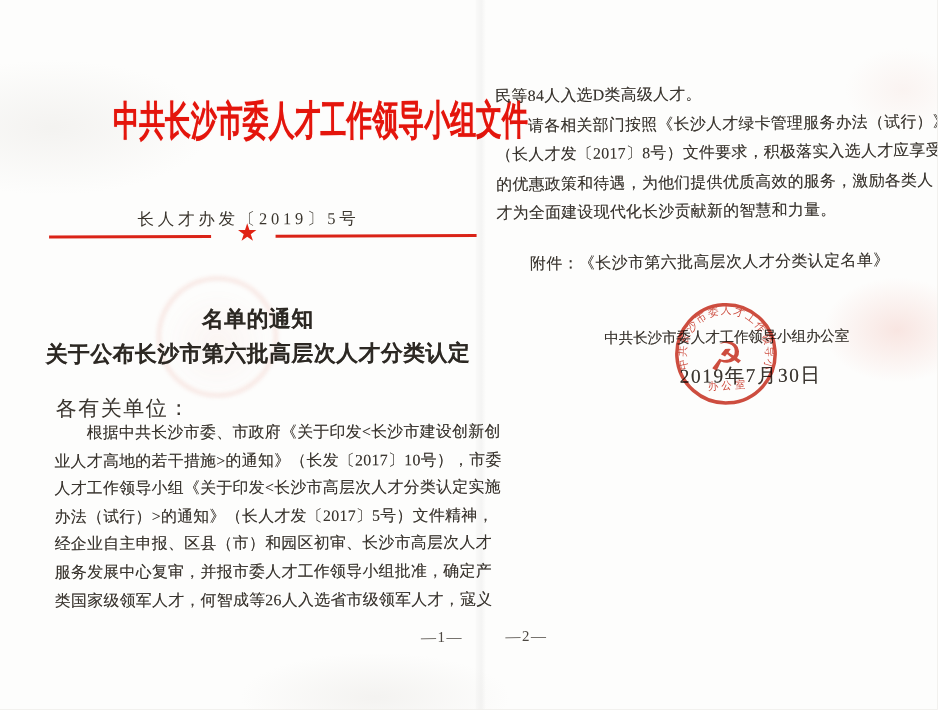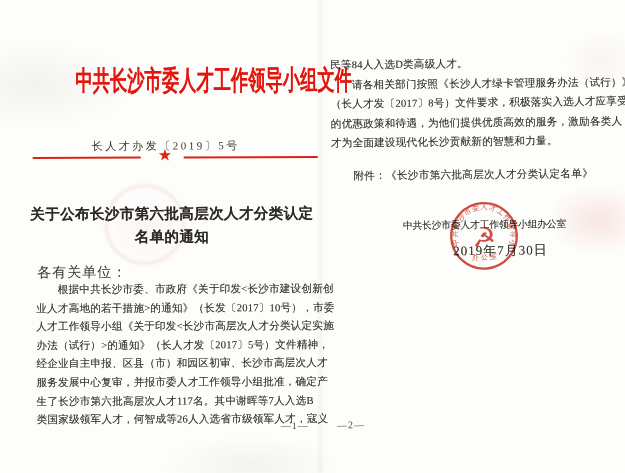--- a/index.html
+++ b/index.html
@@ -73,32 +73,31 @@
 <div class="scan">
 
   <div class="page page-left">
     <div class="red-header">中共长沙市委人才工作领导小组文件</div>
     <div class="doc-no">长人才办发〔2019〕5号</div>
     <div class="rule rule-left"></div>
     <div class="star">★</div>
     <div class="rule rule-right"></div>
     <div class="ghost-seal"></div>
     <div class="title">
+      <div>名单的通知</div>
       <div>关于公布长沙市第六批高层次人才分类认定</div>
-      <div>名单的通知</div>
     </div>
     <div class="salutation">各有关单位：</div>
     <div class="body-lines bl-left">
         <div class="tline">　　根据中共长沙市委、市政府《关于印发&lt;长沙市建设创新创</div>
         <div class="tline">业人才高地的若干措施&gt;的通知》（长发〔2017〕10号），市委</div>
         <div class="tline">人才工作领导小组《关于印发&lt;长沙市高层次人才分类认定实施</div>
         <div class="tline">办法（试行）&gt;的通知》（长人才发〔2017〕5号）文件精神，</div>
         <div class="tline">经企业自主申报、区县（市）和园区初审、长沙市高层次人才</div>
         <div class="tline">服务发展中心复审，并报市委人才工作领导小组批准，确定产</div>
-        <div class="tline">生了长沙市第六批高层次人才117名。其中谢晖等7人入选B</div>
         <div class="tline">类国家级领军人才，何智成等26人入选省市级领军人才，寇义</div>
       </div>
     <div class="pageno pageno-1">—1—</div>
   </div>
 
   <div class="fold"></div>
 
   <div class="page page-right">
     <div class="body-lines bl-right">
         <div class="tline">民等84人入选D类高级人才。</div>

